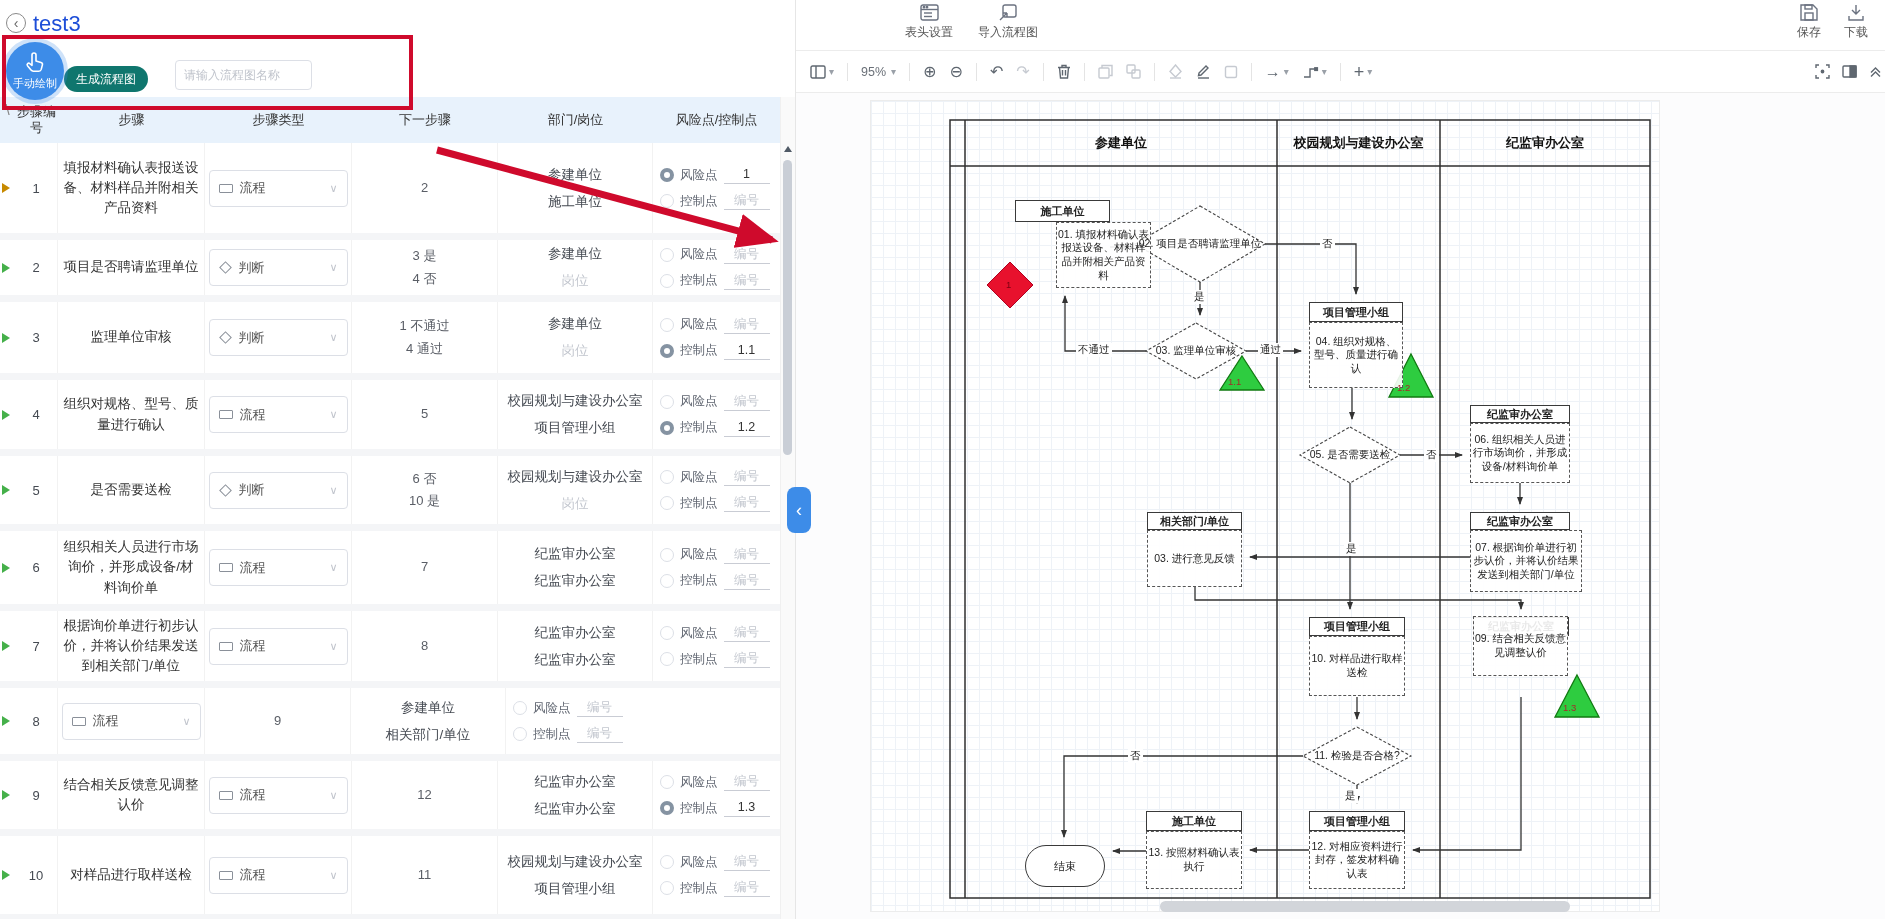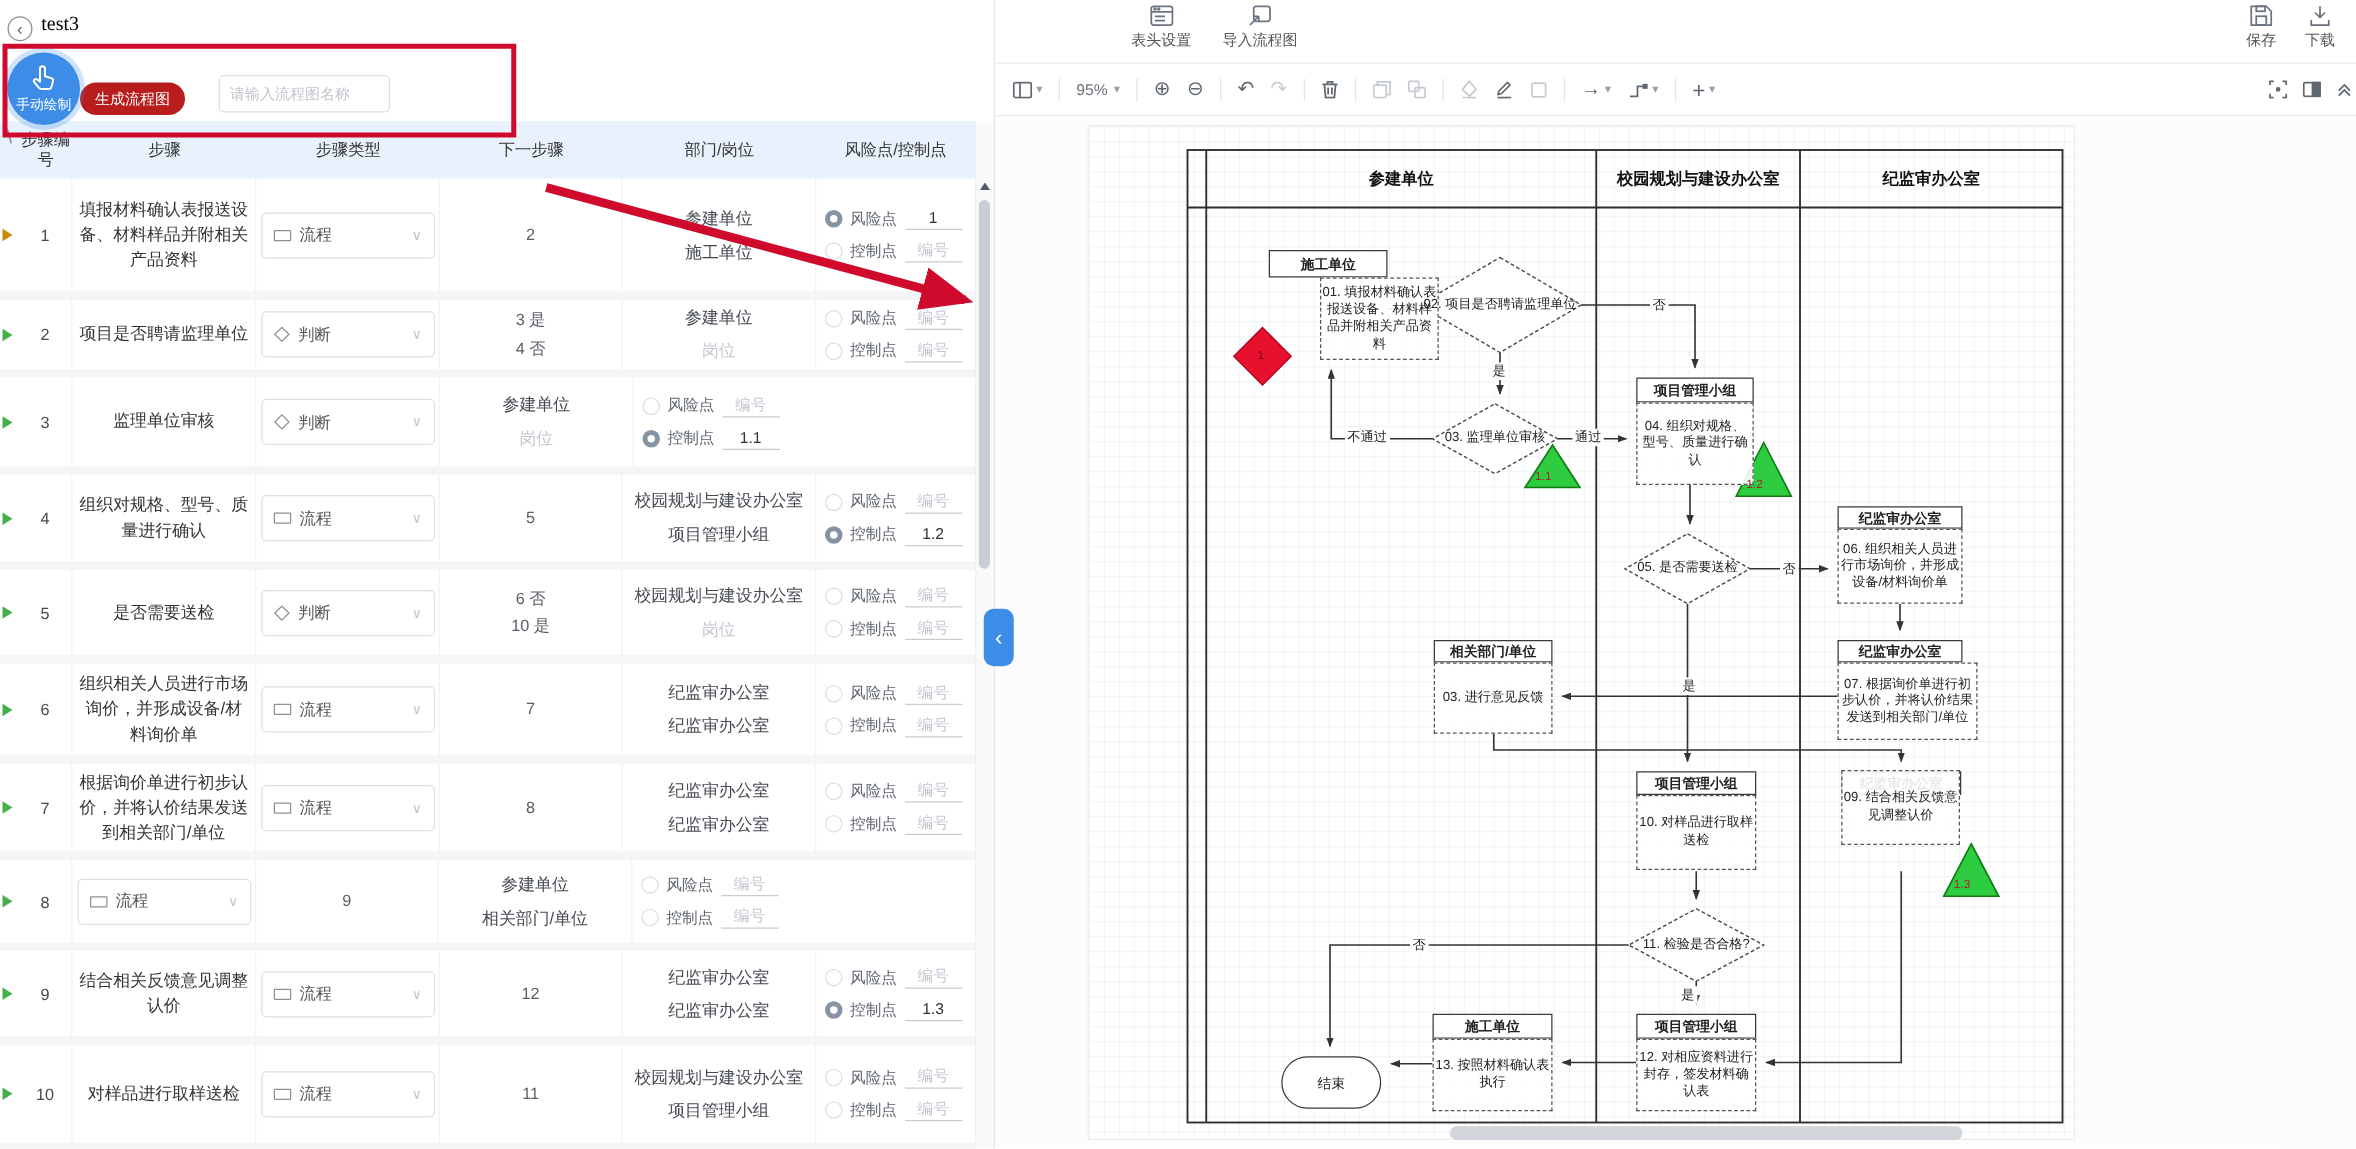--- a/index.html
+++ b/index.html
@@ -4,31 +4,31 @@
 <style>
   *{box-sizing:border-box;margin:0;padding:0}
   html,body{width:1885px;height:919px;overflow:hidden;background:#fff;
     font-family:"Liberation Sans","DejaVu Sans",sans-serif;color:#333}
   #app{position:relative;width:1885px;height:919px}
   .abs{position:absolute}
 
   
   .back-btn{left:6px;top:13px;width:20px;height:20px;border:1px solid #8a8a8a;border-radius:50%;
     display:flex;align-items:center;justify-content:center;font-size:14px;color:#666;background:#fff}
-  .doc-title{left:33px;top:11px;font-family:Liberation Serif, serif;font-size:16px;color:#000000}
+  .doc-title{left:33px;top:11px;font-family:Liberation Sans, sans-serif;font-size:22px;color:#1d4ed8}
   .tb-btn{display:flex;flex-direction:column;align-items:center;gap:3px;top:4px;cursor:pointer}
   .tb-btn .lbl{font-size:12px;color:#555;white-space:nowrap}
   .tb-btn svg{stroke:#6b7280;fill:none;stroke-width:1.4}
 
   
   .blue-circle{left:6px;top:42px;width:58px;height:58px;border-radius:50%;background:#3d8ce8;
     box-shadow:0 0 0 4px rgba(61,140,232,.25);display:flex;flex-direction:column;align-items:center;z-index:55}
   .blue-circle .hand{margin-top:9px}
   .blue-circle .cap{font-size:11px;color:#fff;margin-top:3px;white-space:nowrap}
-  .gen-btn{left:64px;top:66px;height:26px;padding:0 12px;background:#b91c1c;color:#fff;font-size:12px;
+  .gen-btn{left:64px;top:66px;height:26px;padding:0 12px;background:#0f766e;color:#fff;font-size:12px;
     border:none;border-radius:13px;display:flex;align-items:center;z-index:54}
   .name-input{left:175px;top:60px;width:137px;height:30px;border:1px solid #dcdfe6;border-radius:4px;
     font-size:12px;color:#c2410c;padding:0 8px;background:#fff}
   .name-input::placeholder{color:#c0c4cc}
 
   
   .anno-rect{left:2px;top:35px;width:411px;height:75px;border:4px solid #cf0a2c;z-index:60;pointer-events:none}
 
   
   .tbl{left:0;top:97px;width:780px}
@@ -241,20 +241,24 @@
         </div>
       <div class="td c1">3</div>
       <div class="td c2">监理单位审核</div>
       <div class="td c3">
           <div class="dd">
             <span class="shp-diam"></span>
             <span>判断</span>
             <span class="ddc">∨</span>
           </div>
         </div>
+      <div class="td c4">
+          <div>1 不通过</div>
+          <div>4 通过</div>
+        </div>
       <div class="td c5">
           <div>参建单位</div>
           <div class="muted">岗位</div>
         </div>
       <div class="td c6">
         <div class="rl">
             <span class="radio"></span>
             <span class="rlab">风险点</span>
             <span class="rval ph">编号</span>
           </div>

